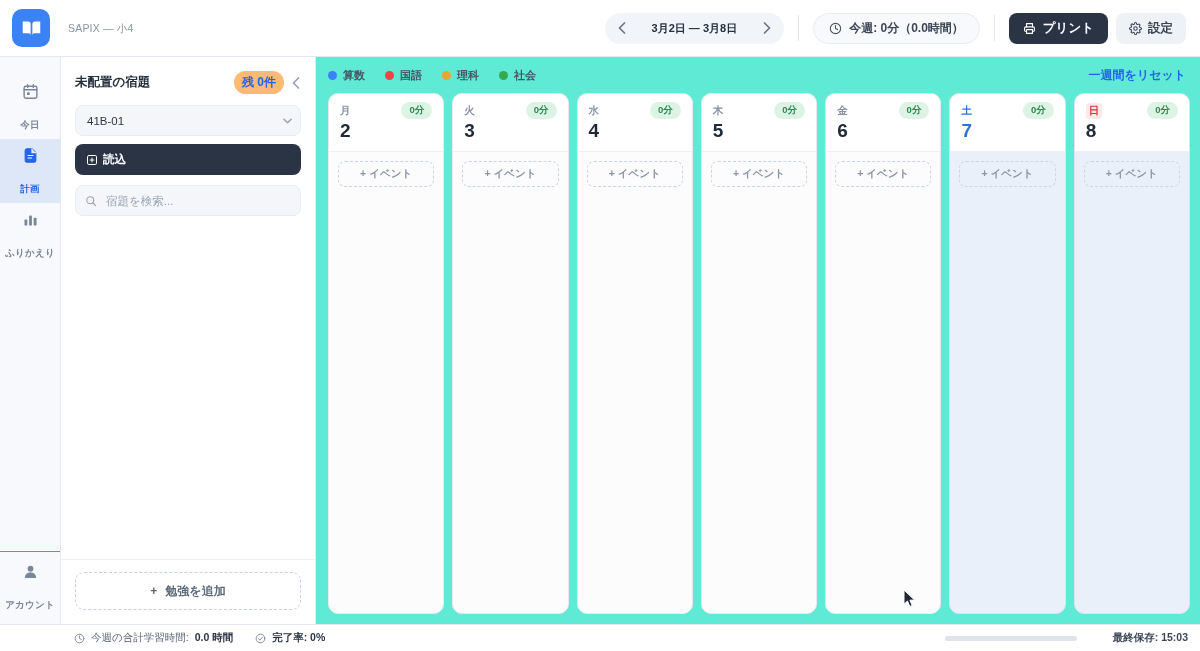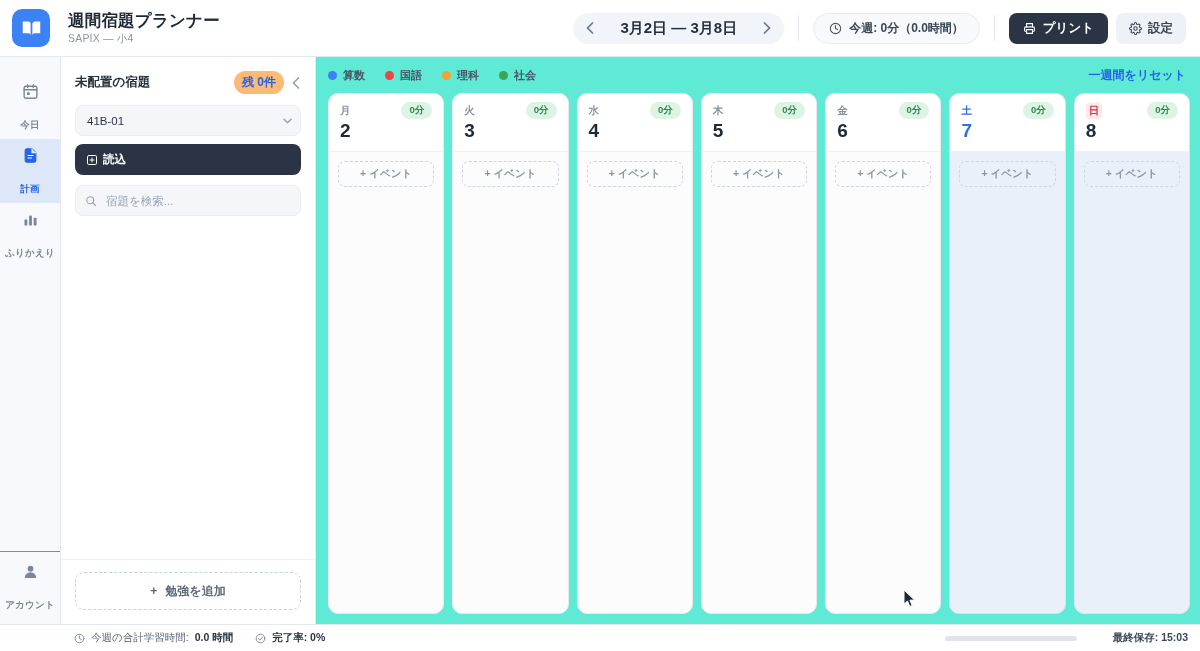--- a/index.html
+++ b/index.html
@@ -35,21 +35,21 @@
   .weeknav {
     display: flex; align-items: center;
     background: #f1f4f9; border-radius: 999px;
     height: 31px; padding: 0 5px; gap: 2px;
   }
   .weeknav-arrow {
     width: 24px; height: 24px; border-radius: 999px;
     display: flex; align-items: center; justify-content: center;
     color: #6b7688; font-size: 12px; border: none; background: transparent; cursor: pointer;
   }
-  .weeknav-label { font-size: 15px; font-weight: bold; color: #25303f; padding: 0 16px; white-space: nowrap; }
+  .weeknav-label { font-size: 11px; font-weight: bold; color: #25303f; padding: 0 16px; white-space: nowrap; }
 
   .vdiv { width: 1px; height: 26px; background: #e2e7ef; margin: 0 14px; }
 
   .weektotal {
     display: flex; align-items: center; gap: 7px;
     background: #f7f9fc; border: 1px solid #e7ebf2; border-radius: 999px;
     height: 31px; padding: 0 15px;
     font-size: 12px; font-weight: bold; color: #3b4656; white-space: nowrap;
   }
 
@@ -212,21 +212,20 @@
 <div class="app">
 
   <div class="topbar">
     <div class="brand-logo">
       <svg width="21" height="21" viewBox="0 0 24 24" fill="none" stroke="#ffffff" stroke-width="2" stroke-linecap="round" stroke-linejoin="round">
         <path d="M2 4h6a3 3 0 0 1 3 3v13a2.5 2.5 0 0 0-2.5-2.5H2z" fill="#ffffff" stroke="none"></path>
         <path d="M22 4h-6a3 3 0 0 0-3 3v13a2.5 2.5 0 0 1 2.5-2.5H22z" fill="#ffffff" stroke="none"></path>
       </svg>
     </div>
     <div class="brand-text">
-      <div class="brand-title">週間宿題プランナー</div>
       <div class="brand-sub">SAPIX — 小4</div>
     </div>
 
     <div class="top-spacer"></div>
 
     <div class="weeknav">
       <button class="weeknav-arrow">
         <svg width="8" height="12" viewBox="0 0 8 12" fill="none" stroke="#6b7688" stroke-width="1.7" stroke-linecap="round" stroke-linejoin="round">
             <polyline points="6.5,1 1.5,6 6.5,11"></polyline>
           </svg>

